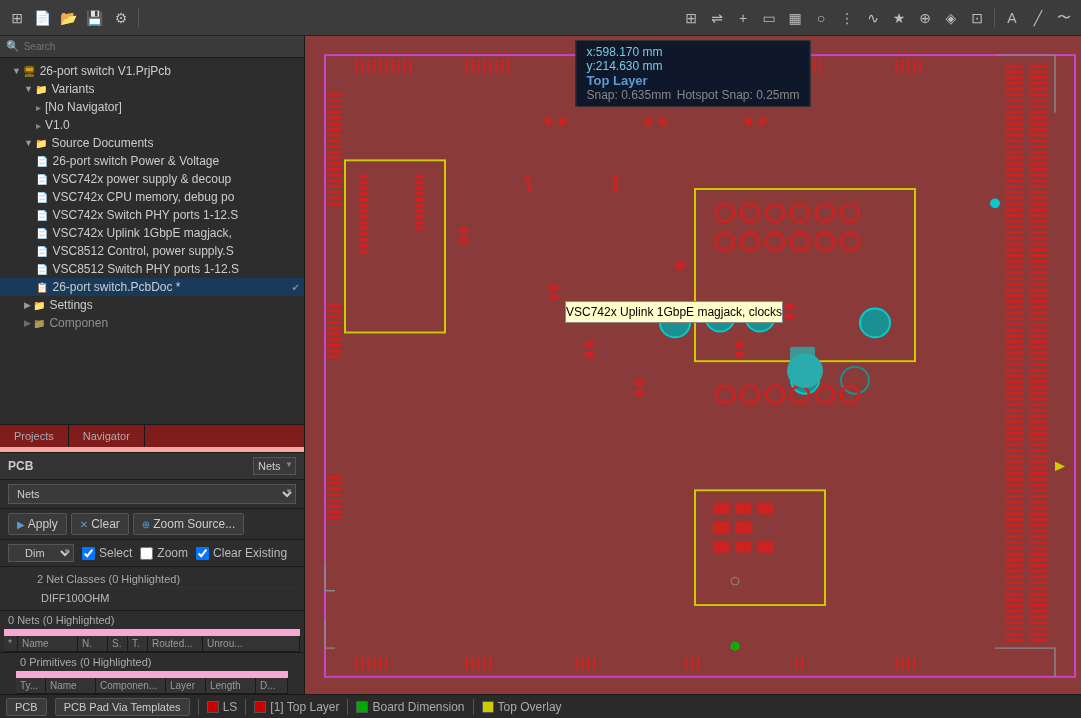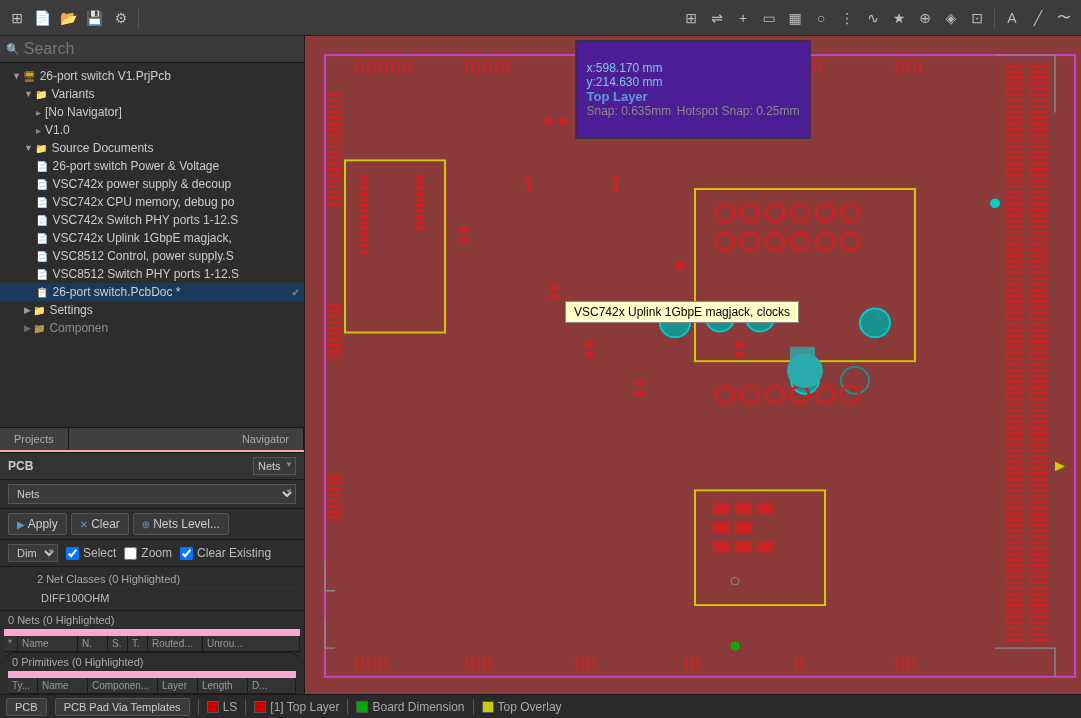--- a/index.html
+++ b/index.html
@@ -58,21 +58,21 @@
       background: #3a3a3a;
       border-bottom: 1px solid #1a1a1a;
       gap: 4px;
     }
     .search-bar input {
       flex: 1;
       background: transparent;
       border: none;
       color: #ccc;
       outline: none;
-      font-size: 16px;
+      font-size: 10px;
     }
     .search-icon-small { color: #888; font-size: 11px; }
 
     .tree-item {
       display: flex;
       align-items: center;
       padding: 2px 4px;
       cursor: pointer;
       white-space: nowrap;
       overflow: hidden;
@@ -86,23 +86,22 @@
     .tree-icon { margin-right: 4px; font-size: 10px; color: #888; }
     .folder-icon { color: #d4a017; }
     .file-icon { color: #5b9bd5; }
     .pcb-icon { color: #7ec8e3; }
 
     .expand-arrow { font-size: 9px; margin-right: 2px; color: #999; }
 
     
     .panel-tabs {
       display: flex;
-      background: #404040;
-      border-bottom: 2px solid #fca5a5;
-      justify-content: space-between;
+      background: #7f1d1d;
+      border-bottom: 5px solid #fca5a5;
     }
     .panel-tab {
       padding: 5px 14px;
       cursor: pointer;
       color: #aaa;
       border-right: 1px solid #1a1a1a;
       font-size: 11px;
     }
 
     
@@ -168,21 +167,21 @@
       border-bottom: 1px solid #1a1a1a;
     }
     .option-item {
       display: flex;
       align-items: center;
       gap: 4px;
       font-size: 11px;
       color: #bbb;
     }
     .option-item input[type="checkbox"] { cursor: pointer; }
-    .dim-select { background: #3a3a3a; border: 1px solid #555; color: #ccc; padding: 1px 4px; font-size: 11px; }
+    .dim-select { background: #3a3a3a; border: 1px solid #555; color: #ccc; padding: 1px 12px; font-size: 11px; }
 
     .net-classes-section {
       padding: 4px 8px;
       margin-left: 29px;
     }
     .section-header {
       color: #aaa;
       font-size: 11px;
       padding: 2px 0;
       border-bottom: 1px solid #333;
@@ -218,56 +217,55 @@
     .col-star { width: 14px; }
     .col-name { width: 60px; }
     .col-n { width: 30px; }
     .col-s { width: 20px; }
     .col-t { width: 20px; }
     .col-routed { width: 55px; }
     .col-unrou { flex: 1; }
 
     .primitives-section {
       border-top: 1px solid #1a1a1a;
-      padding: 0 8px;
-      border-radius: 17px;
+      padding: 0 16px;
     }
 
     
     .canvas-area {
       flex: 1;
       position: relative;
       background: #8b3a3a;
       overflow: hidden;
     }
 
     
     .coord-display {
       position: absolute;
       top: 4px;
       left: 50%;
       transform: translateX(-50%);
-      background: #4c1d95;
+      background: #0f172a;
       border: 1px solid #333;
-      padding: 20px 10px;
+      padding: 4px 10px;
       font-size: 11px;
       color: #7ec8e3;
       pointer-events: none;
       z-index: 10;
     }
     .coord-display .layer-name { color: #5b9bd5; font-weight: bold; font-size: 13px; }
     .coord-display .snap-info { color: #888; font-size: 10px; }
 
     
     .net-tooltip {
       position: absolute;
       background: #ffffcc;
       border: 1px solid #888;
       color: #000;
-      padding: 3px 8px;
+      padding: 3px 0;
       font-size: 11px;
       pointer-events: none;
       z-index: 20;
       white-space: nowrap;
     }
 
     
     .status-bar {
       height: 24px;
       background: #2a2a2a;
@@ -451,21 +449,21 @@
         <button class="filter-btn">
           <span class="filter-btn-icon">▶</span>
           <span>Apply</span>
         </button>
         <button class="filter-btn">
           <span class="filter-btn-icon">✕</span>
           <span>Clear</span>
         </button>
         <button class="filter-btn">
           <span class="filter-btn-icon">⊕</span>
-          <span>Nets Level...</span>
+          <span>Zoom Source...</span>
         </button>
       </div>
 
       <div class="options-row">
         <div class="select-wrapper">
           <select class="dim-select">
             <option>Dim</option>
           </select>
         </div>
         <label class="option-item">

